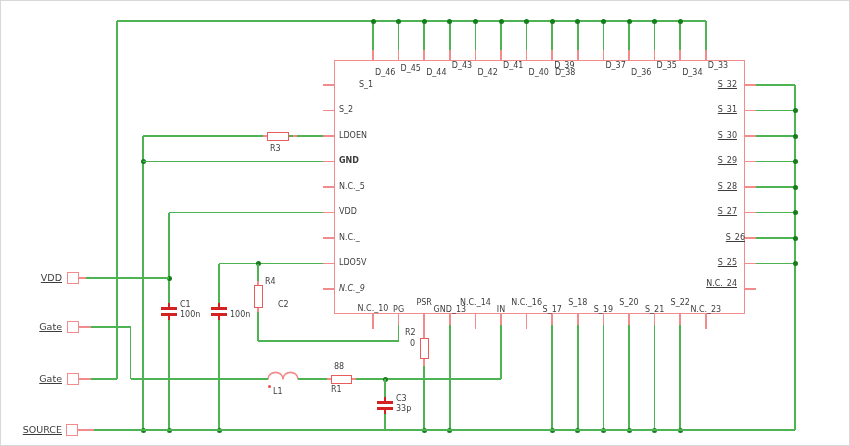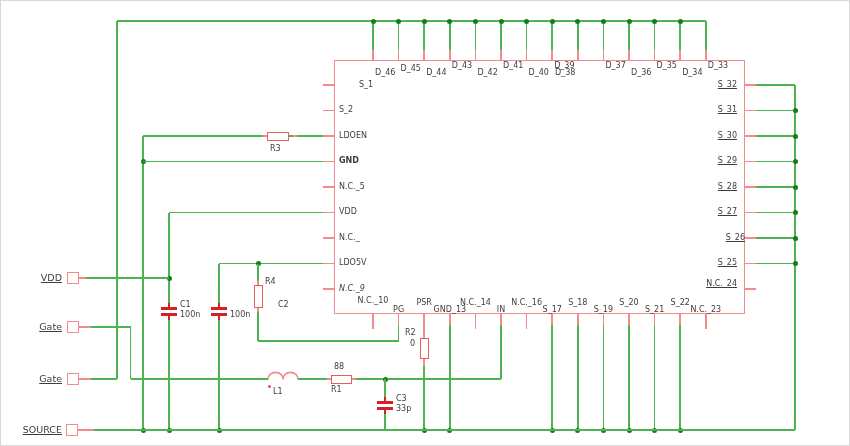--- a/index.html
+++ b/index.html
@@ -177,21 +177,21 @@
     <div style="position: absolute; left: 755px; top: 236.2px; width: 39px; height: 1.6px; background: rgb(77, 179, 83);"></div>
     <div style="position: absolute; left: 791.5px; top: 234.5px; width: 5px; height: 5px; border-radius: 50%; background: rgb(22, 125, 28);"></div>
     <div class="lbl rt" style="position: absolute; right: 104px; top: 232.5px;">S_26</div>
     <div style="position: absolute; left: 744px; top: 261.7px; width: 11px; height: 1.6px; background: rgb(242, 139, 139);"></div>
     <div style="position: absolute; left: 755px; top: 261.7px; width: 39px; height: 1.6px; background: rgb(77, 179, 83);"></div>
     <div style="position: absolute; left: 791.5px; top: 260px; width: 5px; height: 5px; border-radius: 50%; background: rgb(22, 125, 28);"></div>
     <div class="lbl rt" style="position: absolute; right: 112px; top: 258px;">S_25</div>
     <div style="position: absolute; left: 744px; top: 287.2px; width: 11px; height: 1.6px; background: rgb(242, 139, 139);"></div>
     <div class="lbl rt" style="position: absolute; right: 112px; top: 279px;">N.C._24</div>
     <div style="position: absolute; left: 371.2px; top: 313px; width: 1.6px; height: 15px; background: rgb(242, 139, 139);"></div>
-    <div class="lbl" style="position: absolute; left: 372px; top: 296px; transform: translateX(-50%);">N.C._10</div>
+    <div class="lbl" style="position: absolute; left: 372px; top: 304px; transform: translateX(-50%);">N.C._10</div>
     <div style="position: absolute; left: 396.8px; top: 313px; width: 1.6px; height: 11px; background: rgb(242, 139, 139);"></div>
     <div style="position: absolute; left: 396.8px; top: 324px; width: 1.6px; height: 16px; background: rgb(77, 179, 83);"></div>
     <div class="lbl" style="position: absolute; left: 397.6px; top: 304.5px; transform: translateX(-50%);">PG</div>
     <div style="position: absolute; left: 422.4px; top: 313px; width: 1.6px; height: 11px; background: rgb(242, 139, 139);"></div>
     <div style="position: absolute; left: 422.4px; top: 324px; width: 1.6px; height: 13px; background: rgb(242, 139, 139);"></div>
     <div style="position: absolute; left: 422.4px; top: 358px; width: 1.6px; height: 7px; background: rgb(242, 139, 139);"></div>
     <div style="position: absolute; left: 422.4px; top: 365px; width: 1.6px; height: 64px; background: rgb(77, 179, 83);"></div>
     <div style="position: absolute; left: 420.7px; top: 426.5px; width: 5px; height: 5px; border-radius: 50%; background: rgb(22, 125, 28);"></div>
     <div class="lbl" style="position: absolute; left: 423.2px; top: 297.5px; transform: translateX(-50%);">PSR</div>
     <div style="position: absolute; left: 448px; top: 313px; width: 1.6px; height: 11px; background: rgb(242, 139, 139);"></div>

